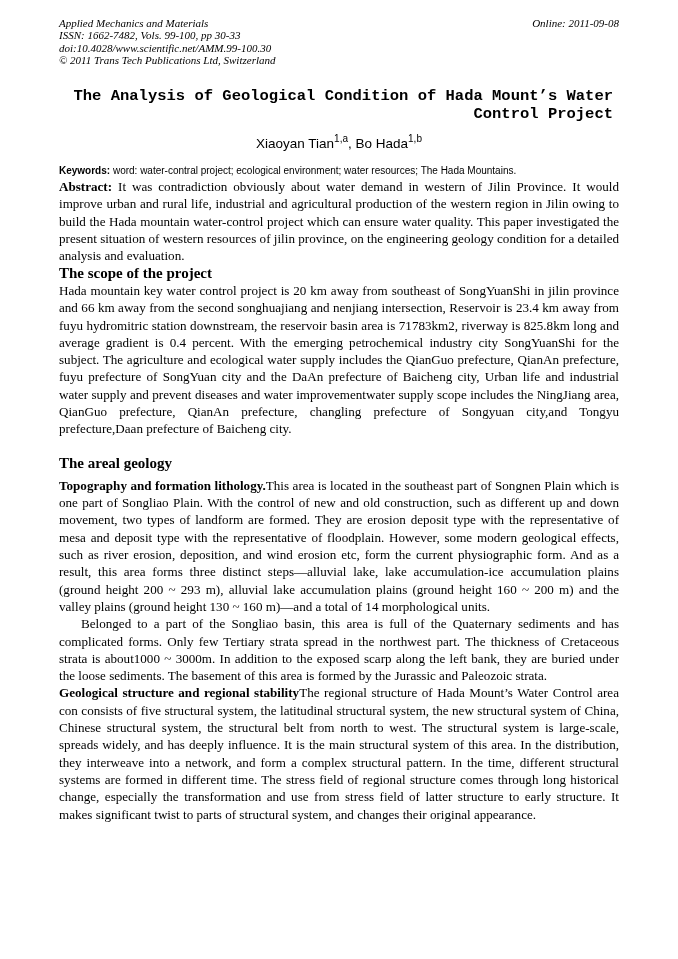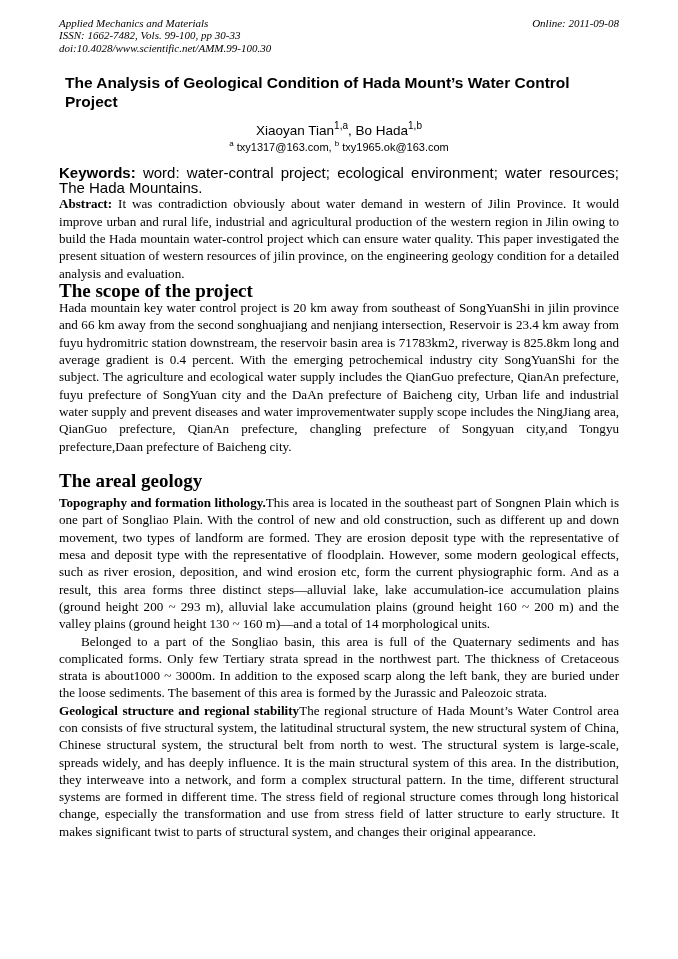--- a/index.html
+++ b/index.html
@@ -22,22 +22,22 @@
     font-style: italic;
     font-size: 11px;
     line-height: 12.4px;
     font-family: "Liberation Serif", serif;
   }
   .pub-left div { white-space: nowrap; }
   .pub-right { white-space: nowrap; }
   
   .title {
     margin: 20px auto 0 auto;
-    text-align: left;
-    font-family: Liberation Sans, sans-serif;
+    text-align: right;
+    font-family: Liberation Mono, monospace;
     font-weight: bold;
     font-size: 15.5px;
     line-height: 18.5px;
     padding: 0 6px;
   }
   .authors {
     margin-top: 9px;
     text-align: center;
     font-family: "Liberation Sans", sans-serif;
     font-size: 13.5px;
@@ -54,70 +54,67 @@
   .emails {
     margin-top: 1px;
     text-align: center;
     font-family: "Liberation Sans", sans-serif;
     font-size: 11px;
   }
   
   .keywords {
     margin-top: 13px;
     font-family: "Liberation Sans", sans-serif;
-    font-size: 15px;
+    font-size: 10px;
     line-height: 15px;
     text-align: justify;
   }
   .keywords b { font-weight: bold; }
   
   .body-text { }
   .para {
     margin: 0;
     font-size: 13.1px;
     line-height: 17.3px;
     text-align: justify;
     font-family: "Liberation Serif", serif;
   }
   .run-in { font-weight: bold; }
   .heading {
     margin: 0;
-    font-size: 19px;
+    font-size: 15px;
     line-height: 17.3px;
     font-weight: bold;
     font-family: "Liberation Serif", serif;
   }
   .heading-spaced { margin-top: 17px; margin-bottom: 5px; }
   .indent { text-indent: 22px; }
 </style>
 </head>
 <body>
 
 <div class="page">
 
   <div class="pub-header">
     <div class="pub-left">
       <div>Applied Mechanics and Materials</div>
       <div>ISSN: 1662-7482, Vols. 99-100, pp 30-33</div>
       <div>doi:10.4028/www.scientific.net/AMM.99-100.30</div>
+      <div>© 2011 Trans Tech Publications Ltd, Switzerland</div>
     </div>
     <div class="pub-right">Online: 2011-09-08</div>
   </div>
 
   <div class="title">The Analysis of Geological Condition of Hada Mount’s Water Control Project</div>
 
   <div class="authors">
     <span>Xiaoyan Tian</span><sup>1,a</sup><span>, </span><span>Bo Hada</span><sup>1,b</sup>
   </div>
 
 
-  <div class="emails">
-    <sup>a</sup><span> txy1317@163.com,</span>
-    <sup>b</sup><span> txy1965.ok@163.com</span>
-  </div>
 
   <div class="keywords">
     <b>Keywords:</b><span> word: water-contral project; ecological environment; water resources; The Hada Mountains.</span>
   </div>
 
   <div class="body-text">
 
     <p class="para">
       <b class="run-in">Abstract:</b><span> It was contradiction obviously about water demand in western of Jilin Province. It would improve urban and rural life, industrial and agricultural production of the western region in Jilin owing to build the Hada mountain water-control project which can ensure water quality. This paper investigated the present situation of western resources of jilin province, on the engineering geology condition for a detailed analysis and evaluation.</span>
     </p>

